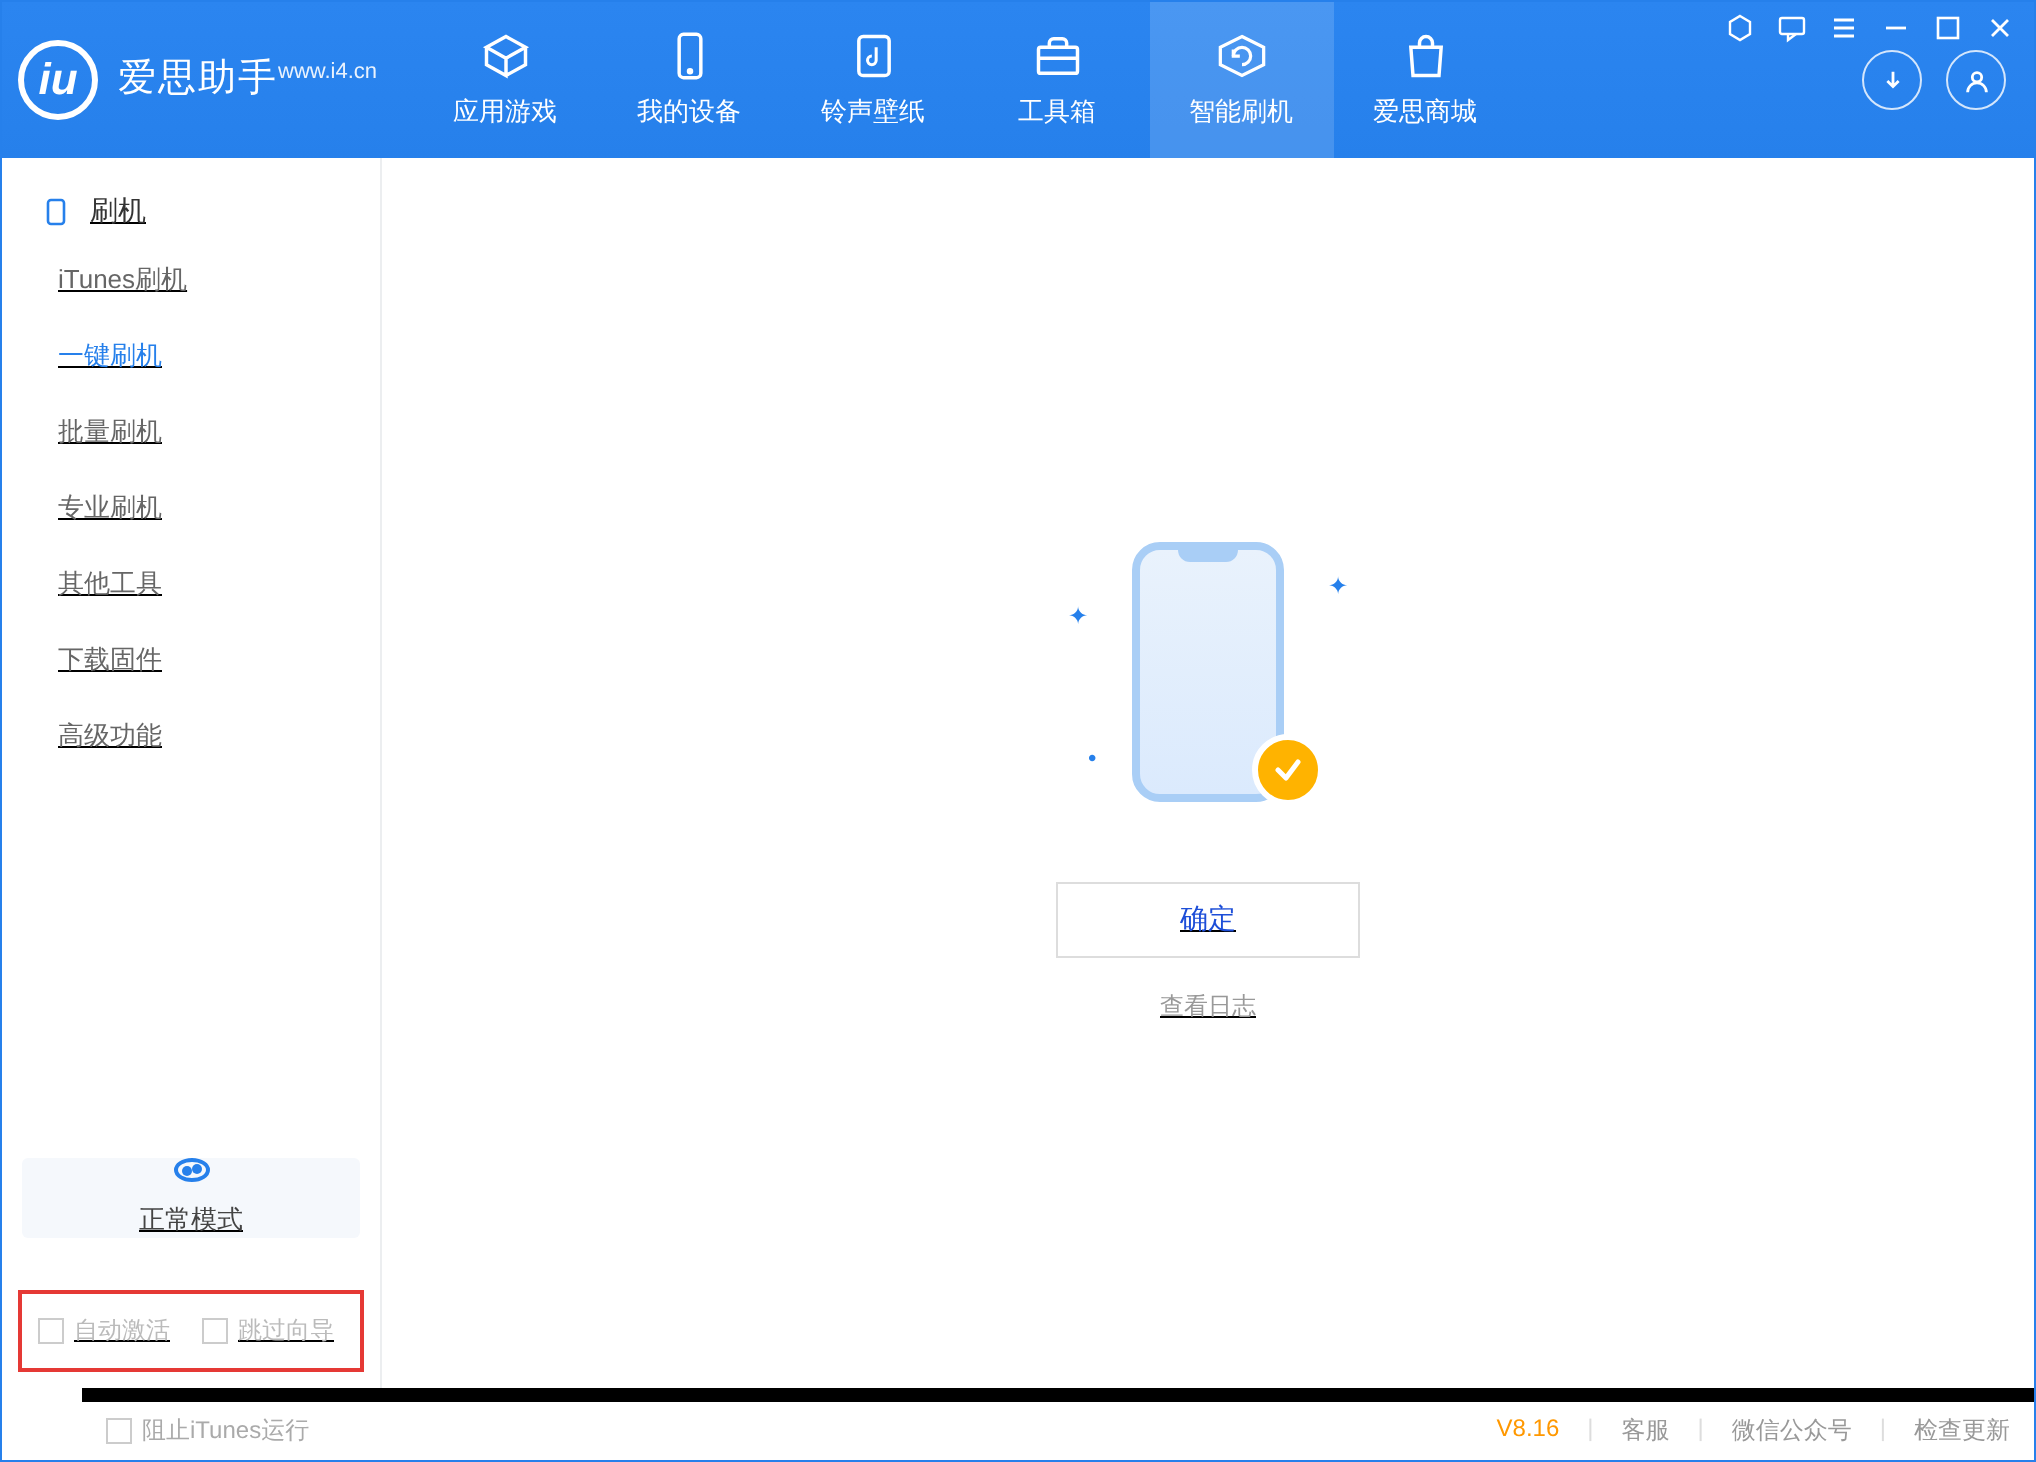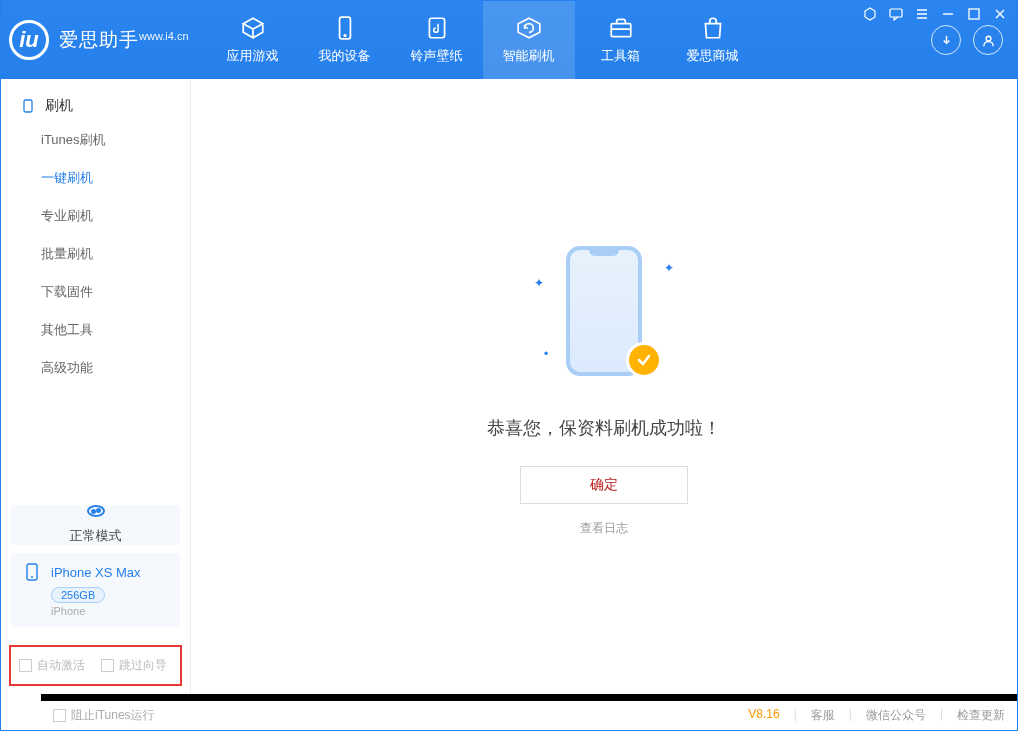--- a/index.html
+++ b/index.html
@@ -19,27 +19,27 @@
 .nav-icon { width: 26px; height: 26px; display: flex; align-items: center; justify-content: center; }
 .nav-icon svg { width: 26px; height: 26px; stroke: #fff; fill: #fff; }
 
 .header-right { margin-left: auto; display: flex; align-items: center; padding-right: 14px; gap: 12px; }
 .win-controls { position: absolute; top: 6px; right: 10px; display: flex; gap: 10px; color: #fff; }
 .win-controls span { width: 16px; height: 16px; display: flex; align-items: center; justify-content: center; cursor: pointer; font-size: 13px; }
 .hdr-circle { width: 30px; height: 30px; border: 1.5px solid rgba(255,255,255,.8); border-radius: 50%; display: flex; align-items: center; justify-content: center; cursor: pointer; }
 .hdr-circle svg { width: 15px; height: 15px; stroke: #fff; fill: none; }
 
 
-.body-area { display: flex; height: 615px; }
+.body-area { display: flex; height: 615px; text-decoration: underline; }
 
 
 .sidebar { width: 190px; border-right: 1px solid #eceef0; display: flex; flex-direction: column; }
 .side-section { padding: 18px 0 6px 20px; font-size: 14px; color: #333; display: flex; align-items: center; gap: 10px; }
 .side-section svg { width: 14px; height: 14px; }
-.side-items { padding-left: 40px; }
+.side-items { padding-left: 28px; }
 .side-item { height: 38px; display: flex; align-items: center; font-size: 13px; color: #666; cursor: pointer; }
 .side-item.active { color: #2680eb; }
 
 .side-spacer { flex: 1; }
 
 .device-panel { margin: 10px; }
 .mode-row { background: #f5f8fc; height: 40px; display: flex; align-items: center; gap: 10px; padding: 0 12px; font-size: 13px; color: #444; border-radius: 3px; margin-bottom: 8px; cursor: pointer; flex-direction: column; }
 .mode-icon { width: 18px; height: 18px; border: 2px solid #2680eb; border-radius: 50%; position: relative; }
 .mode-icon::before, .mode-icon::after { content: ""; position: absolute; background: #2680eb; border-radius: 50%; }
 .mode-icon::before { width: 5px; height: 5px; left: 2px; top: 2px; }
@@ -59,21 +59,21 @@
 
 .main { flex: 1; display: flex; flex-direction: column; align-items: center; justify-content: center; }
 .illus { position: relative; width: 200px; height: 160px; margin-bottom: 20px; }
 .phone-shape { position: absolute; left: 50%; top: 10px; transform: translateX(-50%); width: 76px; height: 130px; border: 4px solid #a9cef6; border-radius: 14px; background: linear-gradient(to bottom, #e9f2fc, #dbeafd); }
 .phone-notch { position: absolute; top: 0; left: 50%; transform: translateX(-50%); width: 30px; height: 6px; background: #a9cef6; border-radius: 0 0 6px 6px; }
 .check-badge { position: absolute; right: 42px; bottom: 18px; width: 36px; height: 36px; background: #ffb300; border-radius: 50%; display: flex; align-items: center; justify-content: center; border: 3px solid #fff; }
 .sparkle { position: absolute; color: #2680eb; font-size: 12px; }
 .s1 { left: 30px; top: 40px; } .s2 { right: 30px; top: 25px; } .s3 { left: 40px; bottom: 35px; }
 
 .msg { font-size: 18px; color: #444; margin-bottom: 26px; }
-.ok-btn { width: 168px; height: 38px; border: 1px solid #ddd; background: #fff; font-size: 14px; color: #b91c1c; cursor: pointer; margin-bottom: 16px; }
+.ok-btn { width: 152px; height: 38px; border: 1px solid #ddd; background: #fff; font-size: 14px; color: #1d4ed8; cursor: pointer; margin-bottom: 16px; }
 .log-link { font-size: 12px; color: #999; cursor: pointer; }
 
 
 .footer { height: 36px; border-top: 7px solid #000000; display: flex; align-items: center; padding: 0 12px; font-size: 12px; color: #aaa; margin-left: 40px; }
 .footer .chk { color: #aaa; }
 .footer-right { margin-left: auto; display: flex; align-items: flex-start; gap: 14px; color: #999; }
 .footer-right span { cursor: pointer; }
 .ver { color: #ff9800; }
 .divider { color: #ddd; }
 </style>
@@ -142,38 +142,38 @@
     </div>
     <div class="nav-tab">
       <div class="nav-icon">
           <svg viewBox="0 0 24 24">
             <rect x="5" y="3" width="14" height="18" rx="2" fill="none" stroke="#fff" stroke-width="1.6"></rect>
             <path d="M13 8 V14 A2 2 0 1 1 11 12" fill="none" stroke="#fff" stroke-width="1.4"></path>
           </svg>
         </div>
       <span>铃声壁纸</span>
     </div>
+    <div class="nav-tab">
+      <div class="nav-icon">
+          <svg viewBox="0 0 24 24">
+            <rect x="3" y="8" width="18" height="12" rx="1" fill="none" stroke="#fff" stroke-width="1.6"></rect>
+            <path d="M8 8 V6 A2 2 0 0 1 10 4 H14 A2 2 0 0 1 16 6 V8 M3 13 H21" fill="none" stroke="#fff" stroke-width="1.6"></path>
+          </svg>
+        </div>
+      <span>工具箱</span>
+    </div>
     <div class="nav-tab active">
       <div class="nav-icon">
           <svg viewBox="0 0 24 24">
             <path d="M12 3 L22 8 L22 16 L12 21 L2 16 L2 8 Z" fill="none" stroke="#fff" stroke-width="1.5"></path>
             <path d="M8 12 A4 4 0 1 1 12 16" fill="none" stroke="#fff" stroke-width="1.5"></path>
             <path d="M8 9 L8 12 L11 12" fill="none" stroke="#fff" stroke-width="1.5"></path>
           </svg>
         </div>
       <span>智能刷机</span>
-    </div>
-    <div class="nav-tab">
-      <div class="nav-icon">
-          <svg viewBox="0 0 24 24">
-            <rect x="3" y="8" width="18" height="12" rx="1" fill="none" stroke="#fff" stroke-width="1.6"></rect>
-            <path d="M8 8 V6 A2 2 0 0 1 10 4 H14 A2 2 0 0 1 16 6 V8 M3 13 H21" fill="none" stroke="#fff" stroke-width="1.6"></path>
-          </svg>
-        </div>
-      <span>工具箱</span>
     </div>
     <div class="nav-tab">
       <div class="nav-icon">
           <svg viewBox="0 0 24 24">
             <path d="M5 8 H19 L18 21 H6 Z M9 8 V6 A3 3 0 0 1 15 6 V8" fill="none" stroke="#fff" stroke-width="1.6"></path>
           </svg>
         </div>
       <span>爱思商城</span>
     </div>
   </div>
@@ -201,56 +201,45 @@
       <span>刷机</span>
     </div>
     <div class="side-items">
       <div class="side-item">
           <span>iTunes刷机</span>
         </div>
       <div class="side-item active">
           <span>一键刷机</span>
         </div>
       <div class="side-item">
+          <span>批量刷机</span>
+        </div>
+      <div class="side-item">
           <span>专业刷机</span>
         </div>
-      <div class="side-item">
-          <span>批量刷机</span>
-        </div>
     </div>
 
     <div class="side-items">
       <div class="side-item">
+          <span>其他工具</span>
+        </div>
+      <div class="side-item">
           <span>下载固件</span>
-        </div>
-      <div class="side-item">
-          <span>其他工具</span>
         </div>
       <div class="side-item">
           <span>高级功能</span>
         </div>
     </div>
 
     <div class="side-spacer"></div>
 
     <div class="device-panel">
       <div class="mode-row">
         <div class="mode-icon"></div>
         <span>正常模式</span>
-      </div>
-      <div class="dev-row">
-        <div class="dev-top">
-          <svg class="dev-phone-icon" viewBox="0 0 18 18">
-              <rect x="4" y="1" width="10" height="16" rx="2" fill="none" stroke="#2680eb" stroke-width="1.4"></rect>
-              <circle cx="9" cy="14" r="1" fill="#2680eb"></circle>
-            </svg>
-          <span class="dev-name">iPhone XS Max</span>
-        </div>
-        <span class="dev-badge">256GB</span>
-        <div class="dev-type">iPhone</div>
       </div>
     </div>
 
     <div class="checkbox-row">
       <label class="chk">
           <span class="chk-box"></span>
           <span>自动激活</span>
         </label>
       <label class="chk">
           <span class="chk-box"></span>
@@ -266,21 +255,20 @@
       <div class="sparkle s3">•</div>
       <div class="phone-shape">
           <div class="phone-notch"></div>
         </div>
       <div class="check-badge">
         <svg width="18" height="18" viewBox="0 0 18 18">
             <path d="M4 9 L8 13 L14 5" fill="none" stroke="#fff" stroke-width="2.5" stroke-linecap="round" stroke-linejoin="round"></path>
           </svg>
       </div>
     </div>
-    <div class="msg">恭喜您，保资料刷机成功啦！</div>
     <button class="ok-btn">确定</button>
     <a class="log-link">查看日志</a>
   </div>
 </div>
 
 <div class="footer">
   <label class="chk">
       <span class="chk-box"></span>
       <span>阻止iTunes运行</span>
     </label>

